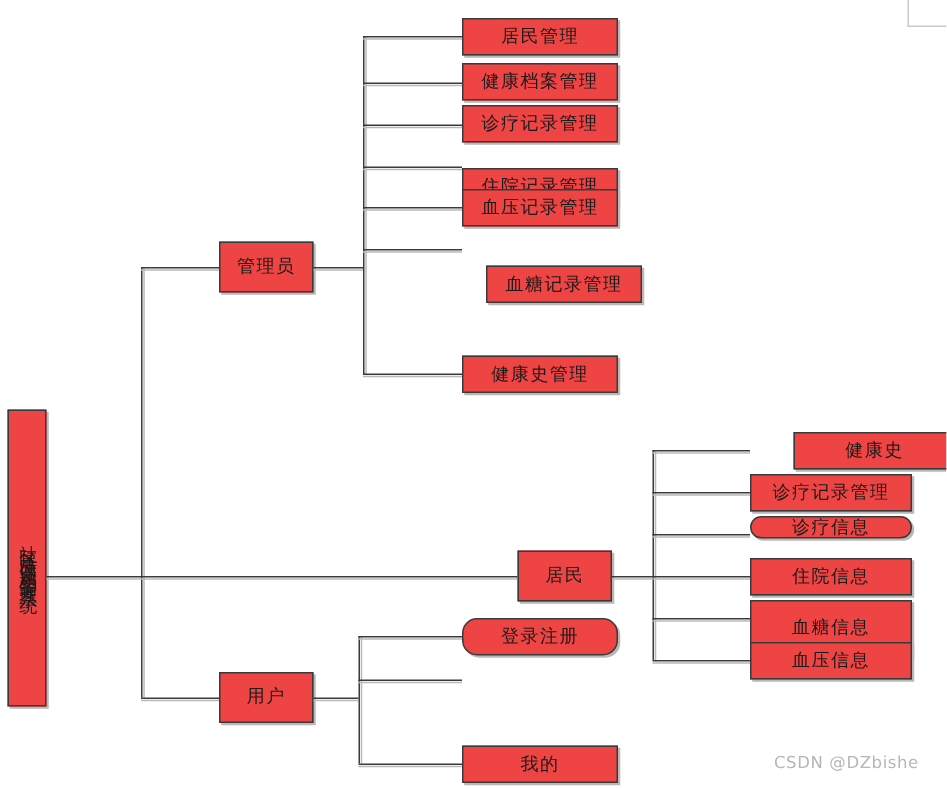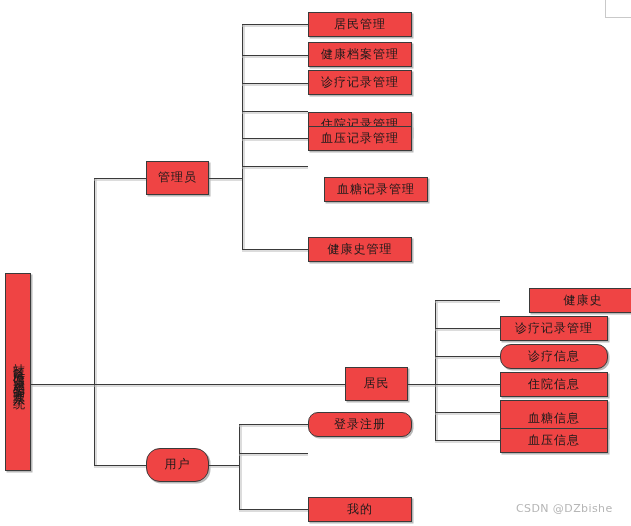--- a/index.html
+++ b/index.html
@@ -133,34 +133,34 @@
   <div class="hline" style="left:435px; top:384px; width:65px;"></div>
   <div class="hline" style="left:435px; top:412px; width:65px;"></div>
   <div class="hline" style="left:435px; top:440px; width:65px;"></div>
 
   <div class="node" style="left:529px; top:288px; width:108px; height:25px;text-align:center;">
     <span>健康史</span>
   </div>
   <div class="node" style="left:500px; top:316px; width:108px; height:25px;">
     <span>诊疗记录管理</span>
   </div>
-  <div class="node" style="left:500px; top:344px; width:108px; height:25px;border-radius:11px;">
+  <div class="node" style="left:500px; top:344px; width:108px; height:15px;border-radius:11px;">
     <span>诊疗信息</span>
   </div>
   <div class="node" style="left:500px; top:372px; width:108px; height:25px;">
     <span>住院信息</span>
   </div>
   <div class="node" style="left:500px; top:400px; width:108px; height:38px;">
     <span>血糖信息</span>
   </div>
   <div class="node" style="left:500px; top:428px; width:108px; height:25px;">
     <span>血压信息</span>
   </div>
 
-  <div class="node" style="left:146px; top:448px; width:63px; height:34px;border-radius:14px;">
+  <div class="node" style="left:146px; top:448px; width:63px; height:34px;">
     <span>用户</span>
   </div>
 
   <div class="hline" style="left:209px; top:465px; width:30px;"></div>
   <div class="vline" style="left:239px; top:424px; height:85px;"></div>
 
   <div class="hline" style="left:239px; top:424px; width:69px;"></div>
   <div class="hline" style="left:239px; top:453px; width:69px;"></div>
   <div class="hline" style="left:239px; top:509px; width:69px;"></div>
 

